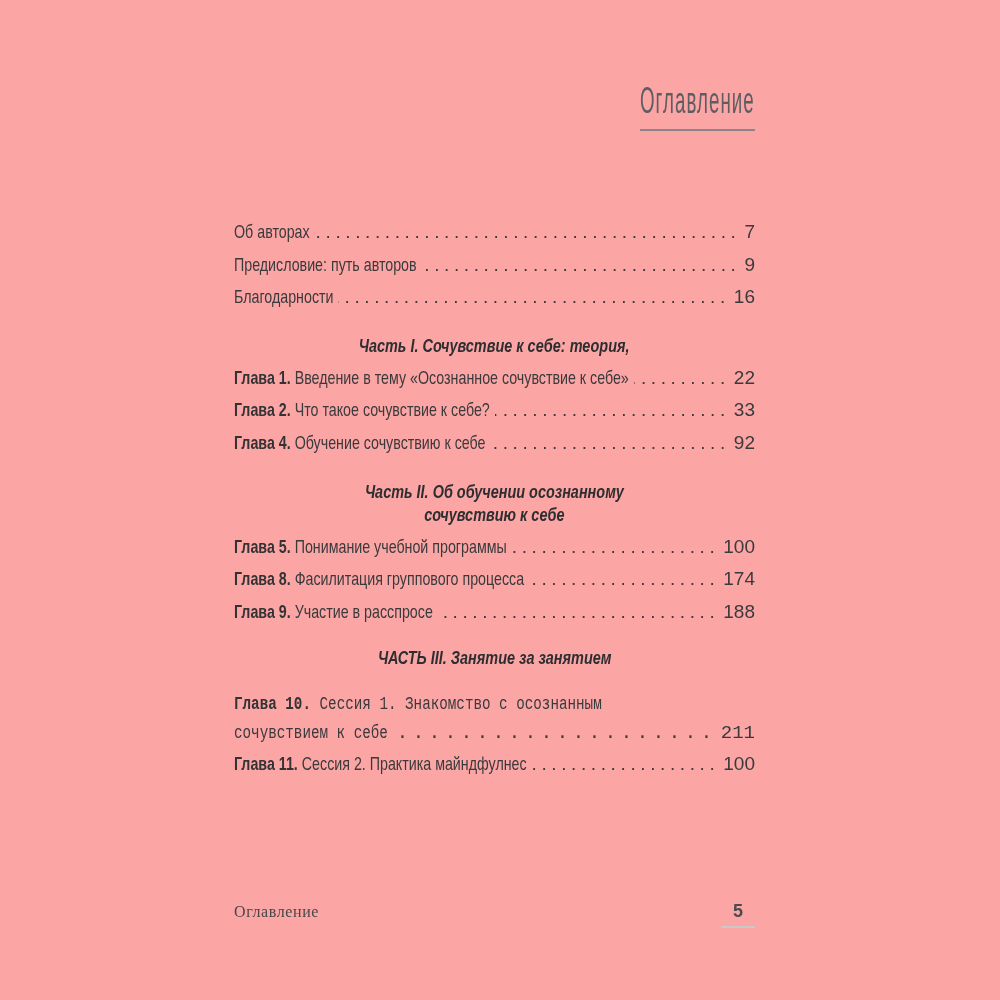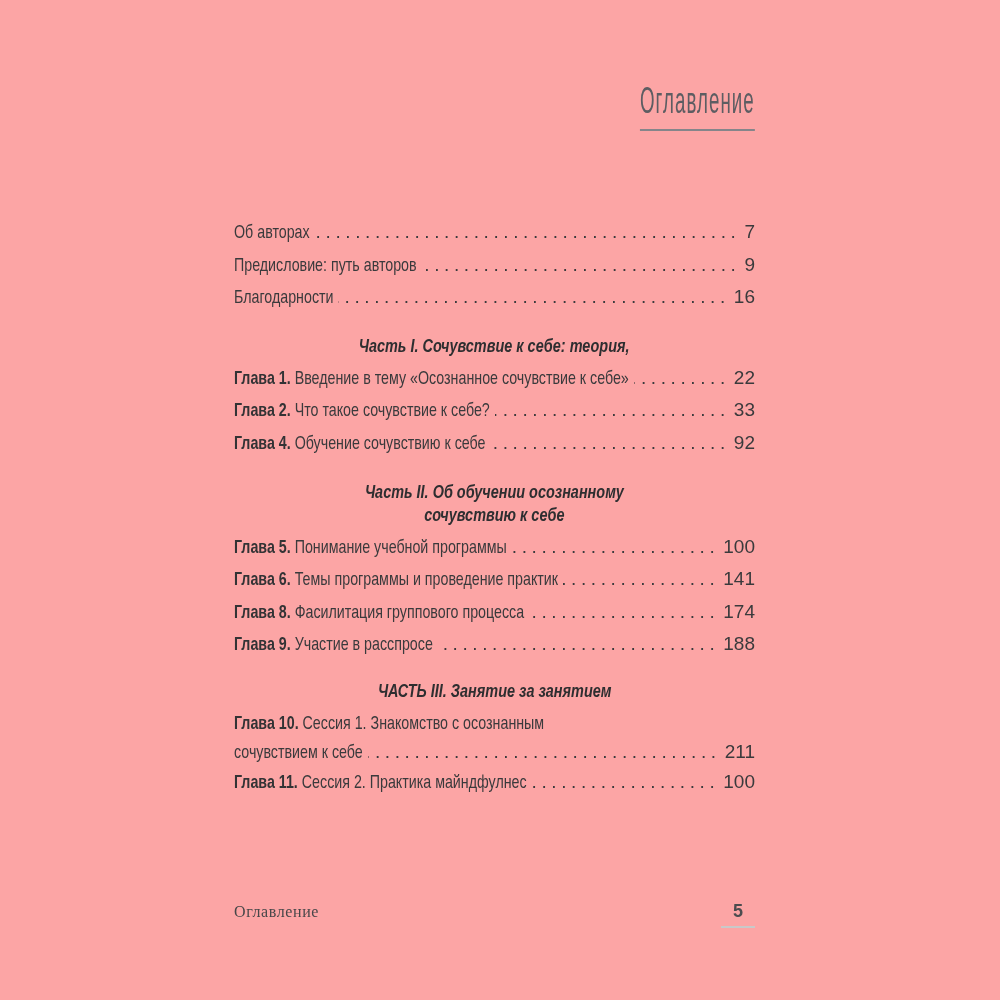--- a/index.html
+++ b/index.html
@@ -33,21 +33,21 @@
     white-space: nowrap;
   }
   
   .toc { margin-top: 85px; font-size: 19px; }
   .row {
     display: flex;
     align-items: flex-end;
     line-height: 32.6px;
     white-space: nowrap;
   }
-  .row.tight { line-height: 29px; }
+  .row.tight { line-height: 29px; font-family: Liberation Mono, monospace; }
   .entry-text { flex: 0 0 auto; white-space: nowrap; }
   .pfx { font-weight: bold; color: #333335; }
   .leader {
     flex: 1 1 auto;
     min-width: 0;
     overflow: hidden;
     margin: 0 4px 0 5px;
     direction: rtl;
   }
   .leader::before {
@@ -59,21 +59,21 @@
   
   .part-heading {
     text-align: center;
     font-weight: bold;
     font-size: 19px;
     line-height: 23px;
     color: #2e2e30;
     margin: 20px 0 5px 0;
     font-style: italic;
   }
-  .part-heading.single { margin: 18px 0 6px 0; }
+  .part-heading.single { margin: 18px 0 21px 0; }
   .squeeze-c { display: inline-block; transform: scaleX(0.76); transform-origin: 50% 100%; white-space: nowrap; }
   
   .footer {
     position: absolute;
     left: 234px;
     top: 901px;
     width: 521px;
     display: flex;
     justify-content: space-between;
     align-items: baseline;
@@ -147,25 +147,20 @@
         <div><span class="squeeze-c">Часть II. Об обучении осознанному</span></div>
         <div><span class="squeeze-c">сочувствию к себе</span></div>
       </div>
 
       <div class="row">
         <span class="entry-text squeeze" style="transform: scaleX(0.75); transform-origin: 0px 100%; margin-right: -91px;"><b class="pfx">Глава 5.</b> <span>Понимание учебной программы</span></span>
         <span class="leader"></span>
         <span class="pnum">100</span>
       </div>
       <div class="row">
-        <span class="entry-text squeeze" style="transform: scaleX(0.75); transform-origin: 0px 100%; margin-right: -108px;"><b class="pfx">Глава 6.</b> <span>Темы программы и проведение практик</span></span>
-        <span class="leader"></span>
-        <span class="pnum">141</span>
-      </div>
-      <div class="row">
         <span class="entry-text squeeze" style="transform: scaleX(0.75); transform-origin: 0px 100%; margin-right: -96.75px;"><b class="pfx">Глава 8.</b> <span>Фасилитация группового процесса</span></span>
         <span class="leader"></span>
         <span class="pnum">174</span>
       </div>
       <div class="row">
         <span class="entry-text squeeze" style="transform: scaleX(0.75); transform-origin: 0px 100%; margin-right: -66.25px;"><b class="pfx">Глава 9.</b> <span>Участие в расспросе</span></span>
         <span class="leader"></span>
         <span class="pnum">188</span>
       </div>
 

